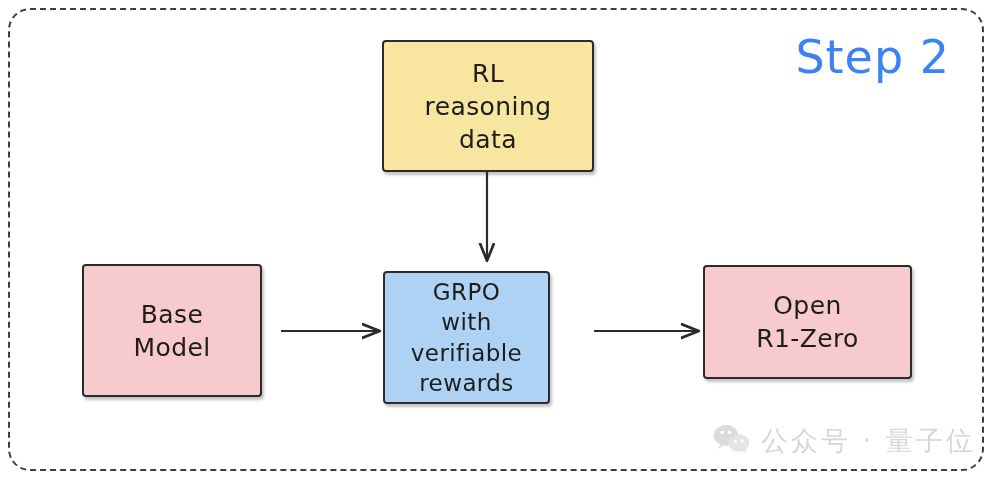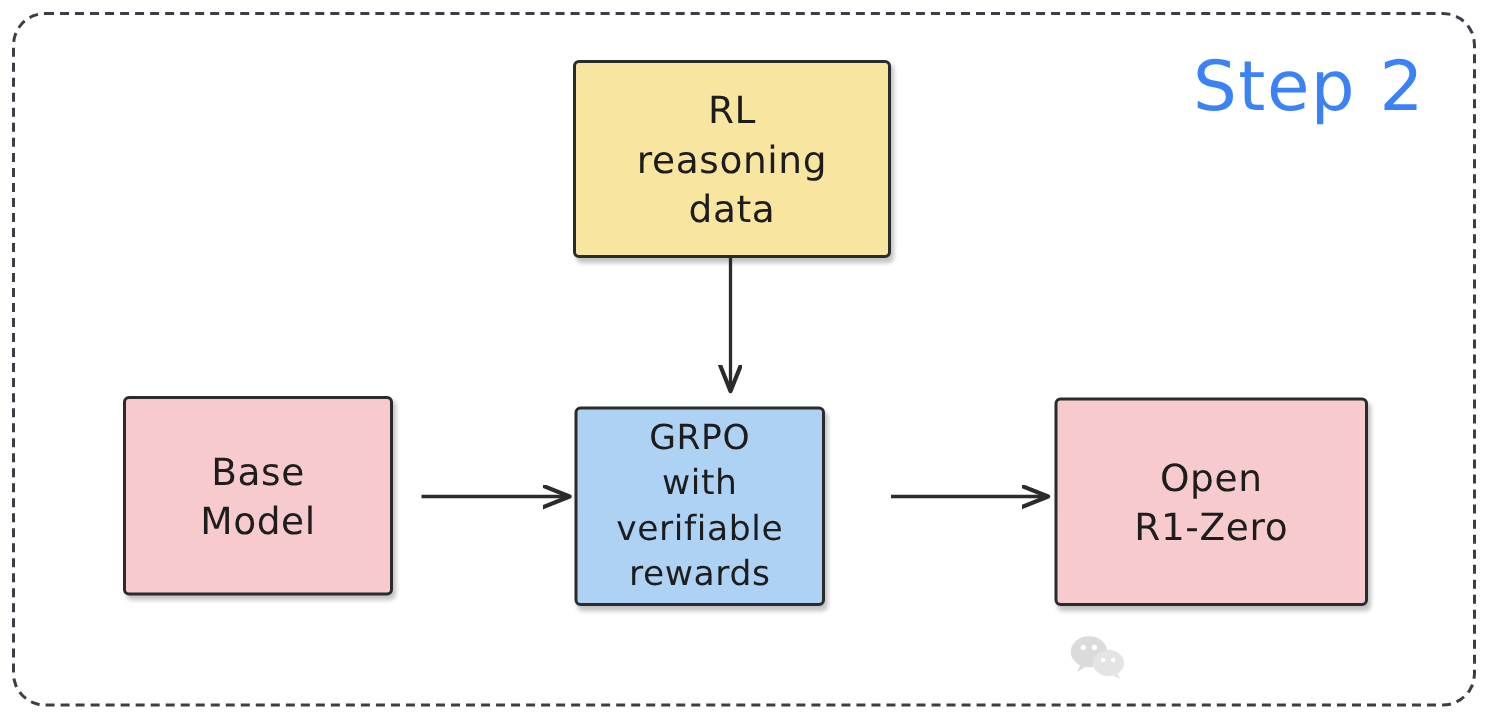--- a/index.html
+++ b/index.html
@@ -57,21 +57,21 @@
     left: 82px;   top: 264px;
     width: 180px; height: 133px;
   }
   #node-grpo {
     left: 383px;  top: 271px;
     width: 167px; height: 133px;
   }
   #node-grpo .node-label { font-size: 23px; }
   #node-open-r1-zero {
     left: 703px;  top: 265px;
-    width: 209px; height: 139px;
+    width: 209px; height: 114px;
   }
 
   
   #step-title {
     position: absolute;
     right: 50px;
     top: 30px;
     font-family: "DejaVu Sans", sans-serif;
     font-size: 46px;
     font-weight: 400;
@@ -168,13 +168,14 @@
       <ellipse cx="13" cy="11.5" rx="12.2" ry="10.4" fill="#bfbfbf"></ellipse>
       <path d="M7.5 19.5 L5 25 L10.6 21.6 Z" fill="#bfbfbf"></path>
       <circle cx="9.2" cy="8.6" r="1.75" fill="#ffffff"></circle>
       <circle cx="16.6" cy="8.6" r="1.75" fill="#ffffff"></circle>
       <ellipse cx="26" cy="19" rx="10.4" ry="8.8" fill="#cfcfcf"></ellipse>
       <path d="M31.5 25.6 L34.2 29.8 L29.4 27.6 Z" fill="#cfcfcf"></path>
       <circle cx="22.4" cy="17" r="1.5" fill="#ffffff"></circle>
       <circle cx="29.1" cy="17" r="1.5" fill="#ffffff"></circle>
     </svg>
   </span>
+  <span class="wm-text">公众号 · 量子位</span>
 </div>
 
 </body></html>

